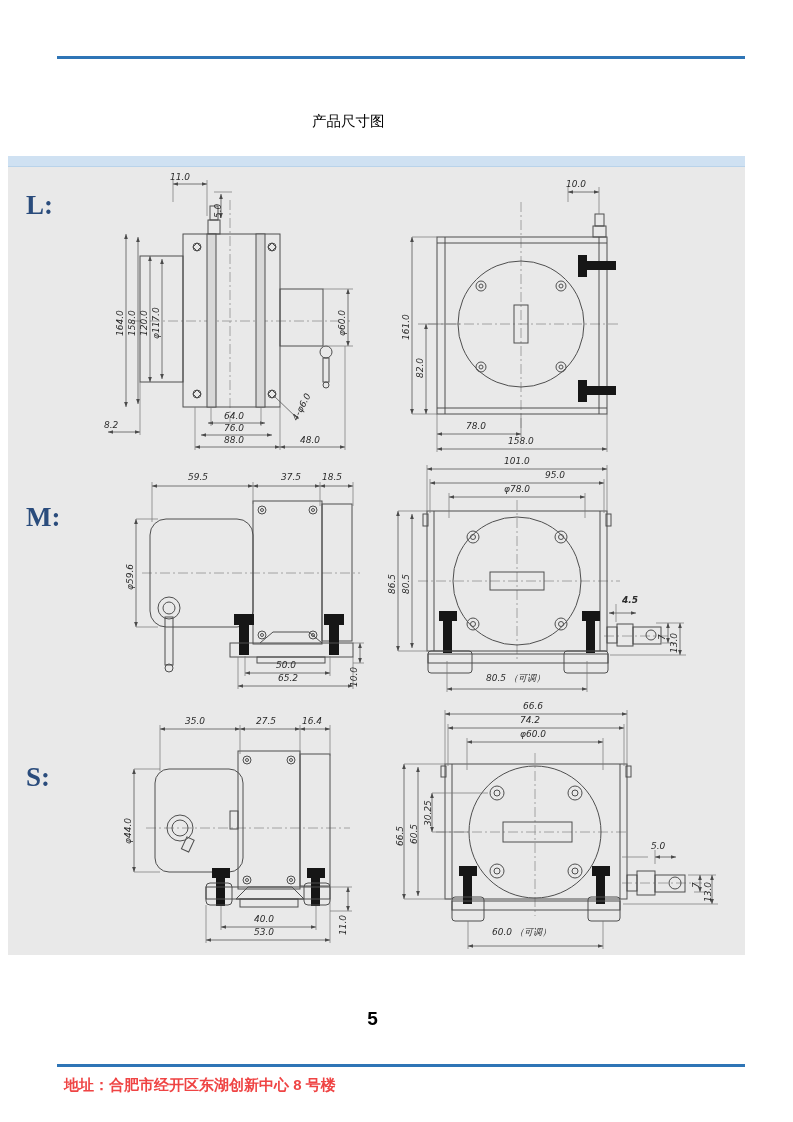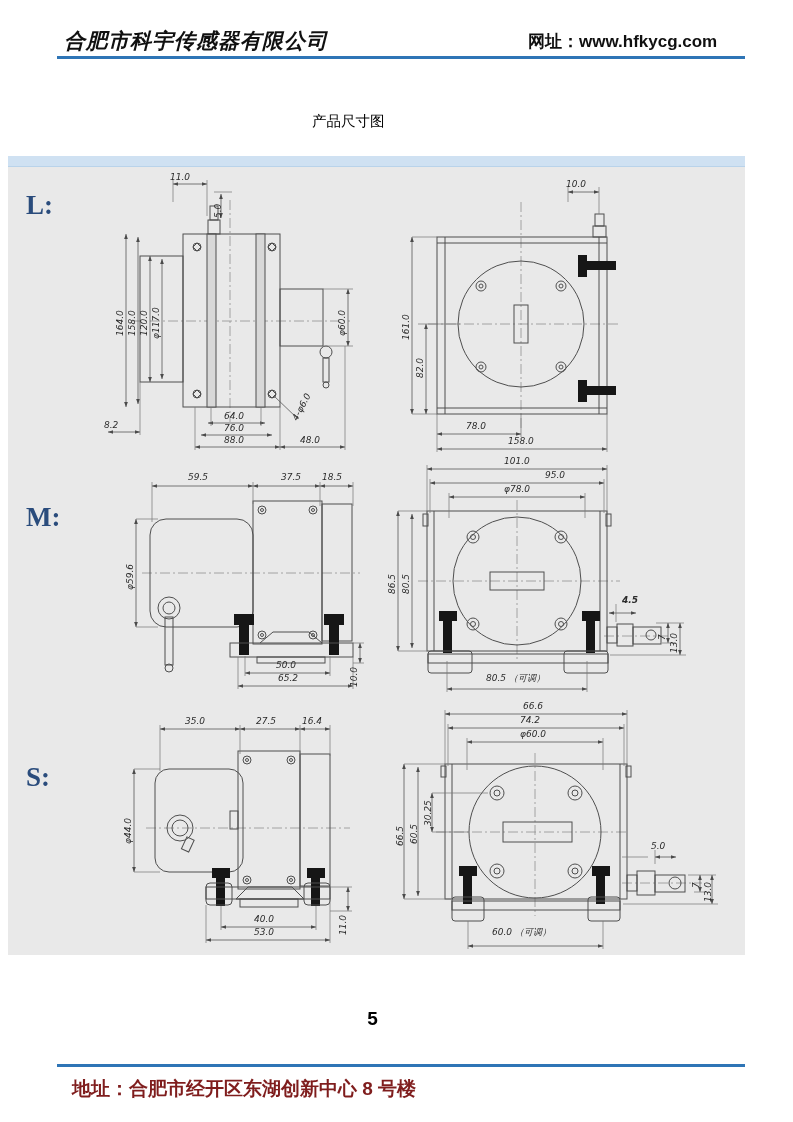--- a/index.html
+++ b/index.html
@@ -33,30 +33,28 @@
   .sl{stroke:#555;fill:none;stroke-width:0.8;}
   .xl{stroke:#777;fill:none;stroke-width:0.7;}
   .cl{stroke:#909090;fill:none;stroke-width:0.8;stroke-dasharray:10 3 2 3;}
   .blk{fill:#161616;stroke:none;}
   .scr{stroke:#4f4f4f;fill:#e9e9e9;stroke-width:1;}
 
   
   .pg{position:absolute;left:0;top:1008px;width:745px;text-align:center;
       font-weight:700;font-size:19px;color:#000;}
   .ft-rule{position:absolute;left:57px;top:1064px;width:688px;height:3px;background:#2e75b6;}
-  .ft-addr{position:absolute;left:72px;top:1076px;font-weight:700;font-size:19px;color:#7f1d1d;}
+  .ft-addr{position:absolute;left:64px;top:1076px;font-weight:700;font-size:15px;color:#ef4444;}
   .ft-tel{position:absolute;left:455px;top:1076px;font-weight:700;font-size:15px;color:#0c0c0c;}
 </style>
 </head>
 <body>
 
 <div class="page">
 
-  <div class="hdr-company">合肥市科宇传感器有限公司</div>
-  <div class="hdr-site"><span>网址：</span><span>www.hfkycg.com</span></div>
   <div class="hdr-rule"></div>
 
   <div class="title">产品尺寸图</div>
 
   <div class="panel">
     <div class="band"></div>
 
     <svg width="737" height="799" viewBox="0 0 737 799">
       <defs>
         <marker id="ar" markerWidth="8" markerHeight="6" refX="6.5" refY="3" orient="auto-start-reverse">

